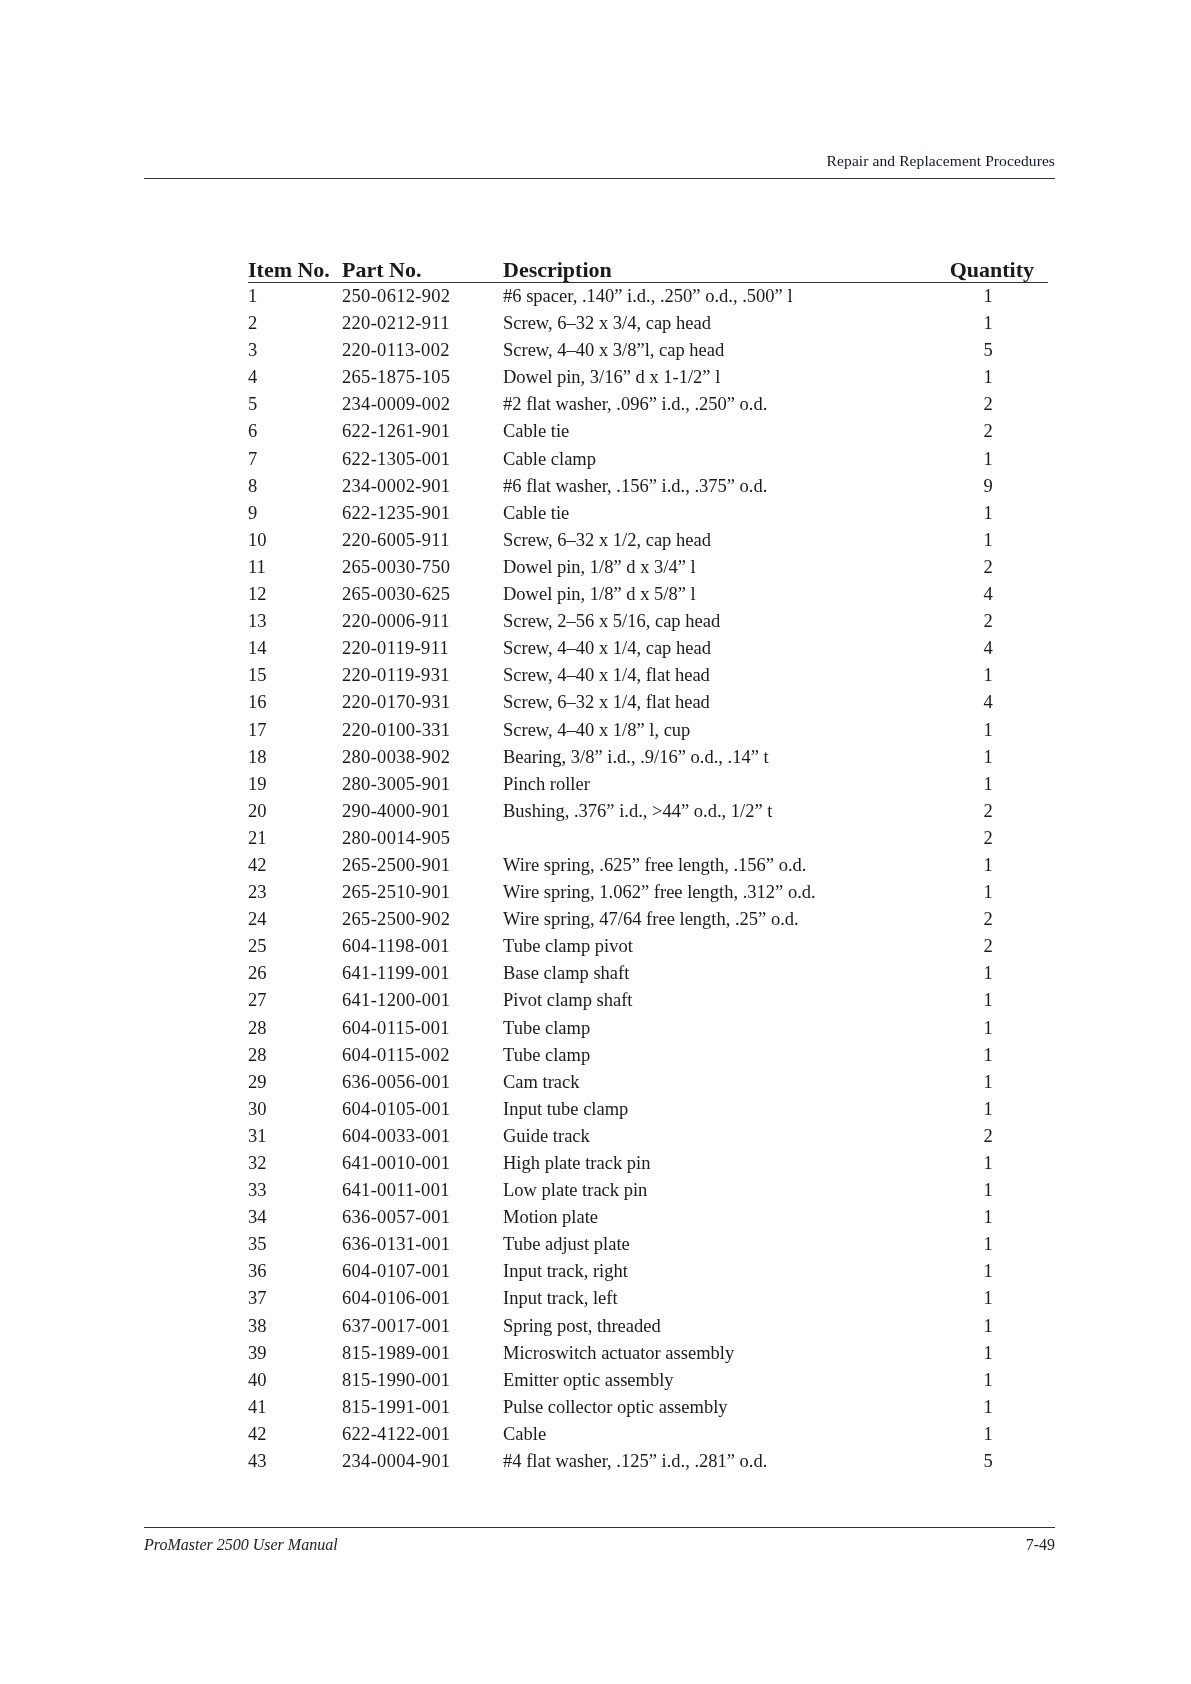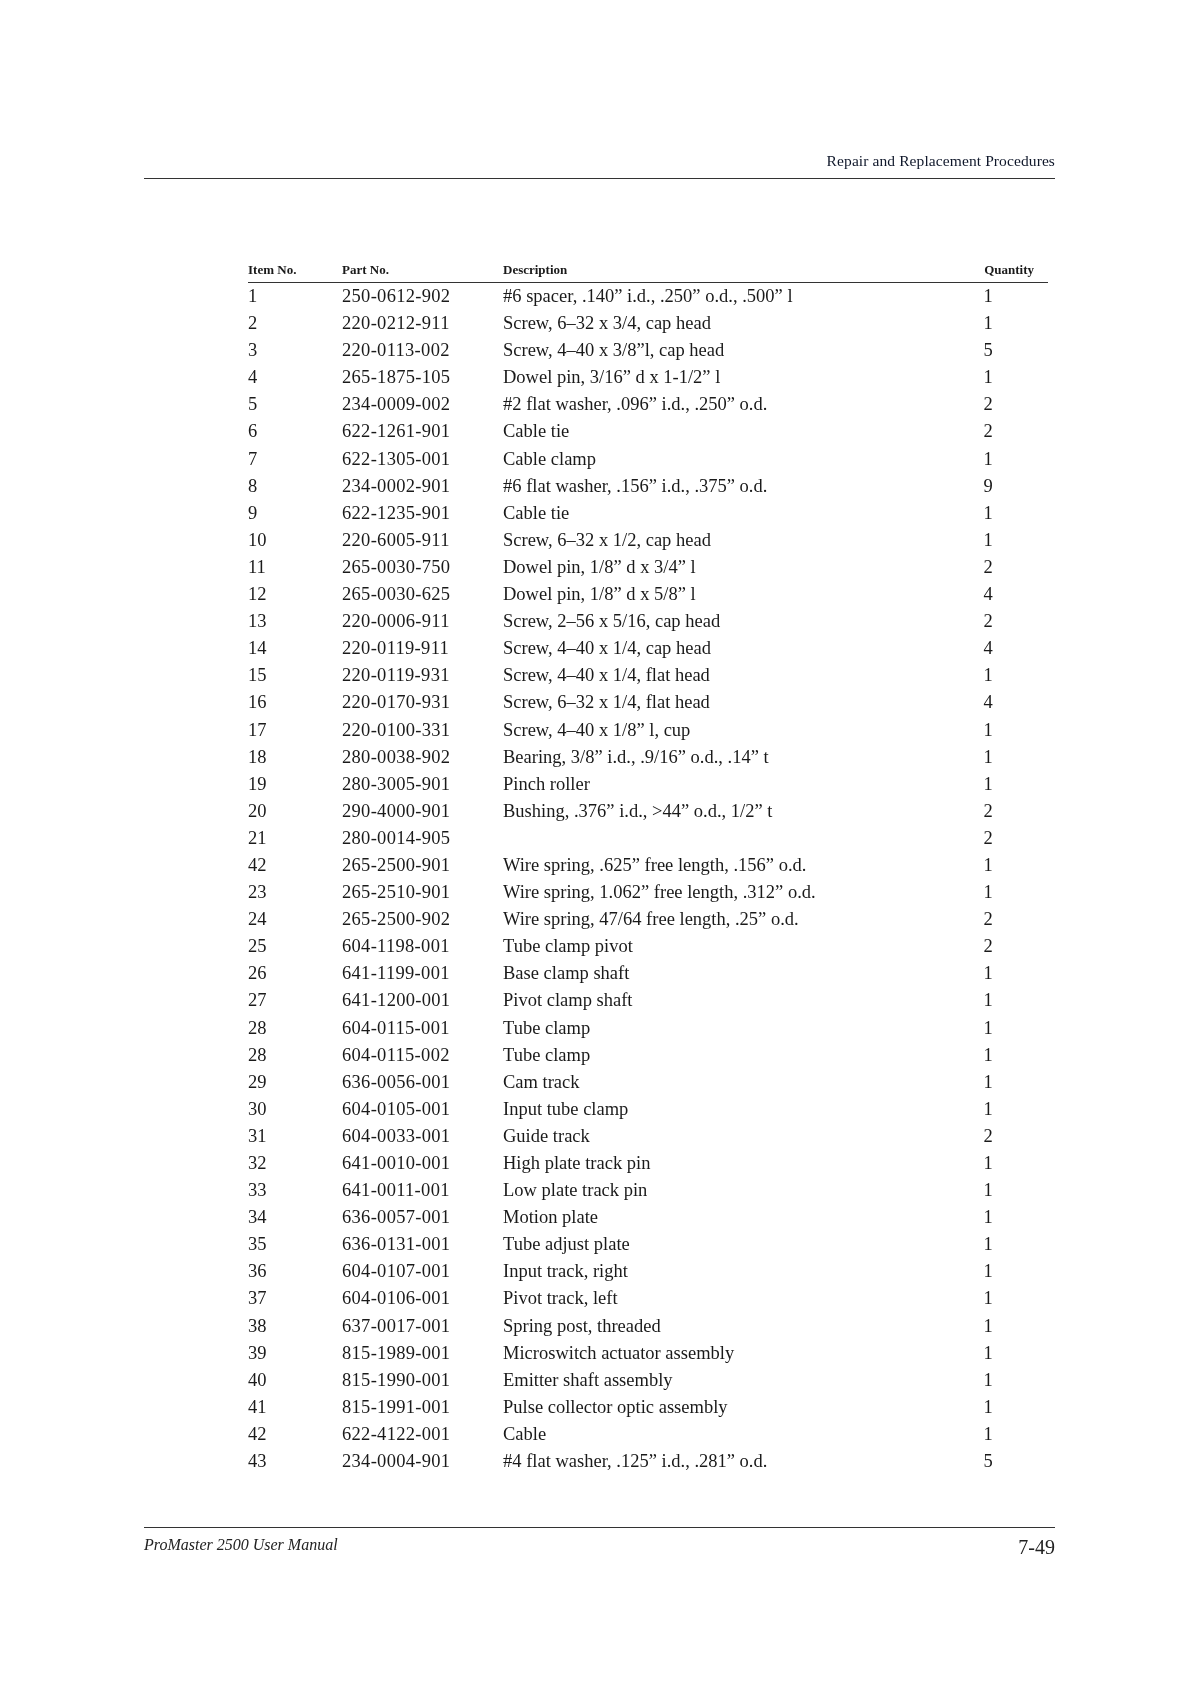--- a/index.html
+++ b/index.html
@@ -37,21 +37,21 @@
       position: absolute;
       left: 248px;
       top: 257px;
       width: 800px;
     }
     .table-header {
       position: relative;
       height: 25px;
       border-bottom: 1.3px solid #333;
       font-weight: bold;
-      font-size: 13px;
+      font-size: 22px;
     }
     .table-header span {
       position: absolute;
       top: 0;
       line-height: 25px;
       white-space: nowrap;
     }
     .col-item { left: 0; }
     .col-part { left: 94px; }
     .col-desc { left: 255px; }
@@ -88,21 +88,21 @@
       left: 144px;
       top: 1536px;
       font-size: 16px;
       color: #222;
       font-style: italic;
     }
     .footer-right {
       position: absolute;
       right: 136px;
       top: 1536px;
-      font-size: 20px;
+      font-size: 16px;
       color: #222;
     }
   </style>
 </head>
 <body>
 
 <div class="running-head">Repair and Replacement Procedures</div>
 <div class="head-rule"></div>
 
 <div class="parts-table">
@@ -330,39 +330,39 @@
       </div>
       <div class="table-row">
         <span class="cell-item">36</span>
         <span class="cell-part">604-0107-001</span>
         <span class="cell-desc">Input track, right</span>
         <span class="cell-qty">1</span>
       </div>
       <div class="table-row">
         <span class="cell-item">37</span>
         <span class="cell-part">604-0106-001</span>
-        <span class="cell-desc">Pivot track, left</span>
+        <span class="cell-desc">Input track, left</span>
         <span class="cell-qty">1</span>
       </div>
       <div class="table-row">
         <span class="cell-item">38</span>
         <span class="cell-part">637-0017-001</span>
         <span class="cell-desc">Spring post, threaded</span>
         <span class="cell-qty">1</span>
       </div>
       <div class="table-row">
         <span class="cell-item">39</span>
         <span class="cell-part">815-1989-001</span>
         <span class="cell-desc">Microswitch actuator assembly</span>
         <span class="cell-qty">1</span>
       </div>
       <div class="table-row">
         <span class="cell-item">40</span>
         <span class="cell-part">815-1990-001</span>
-        <span class="cell-desc">Emitter shaft assembly</span>
+        <span class="cell-desc">Emitter optic assembly</span>
         <span class="cell-qty">1</span>
       </div>
       <div class="table-row">
         <span class="cell-item">41</span>
         <span class="cell-part">815-1991-001</span>
         <span class="cell-desc">Pulse collector optic assembly</span>
         <span class="cell-qty">1</span>
       </div>
       <div class="table-row">
         <span class="cell-item">42</span>

